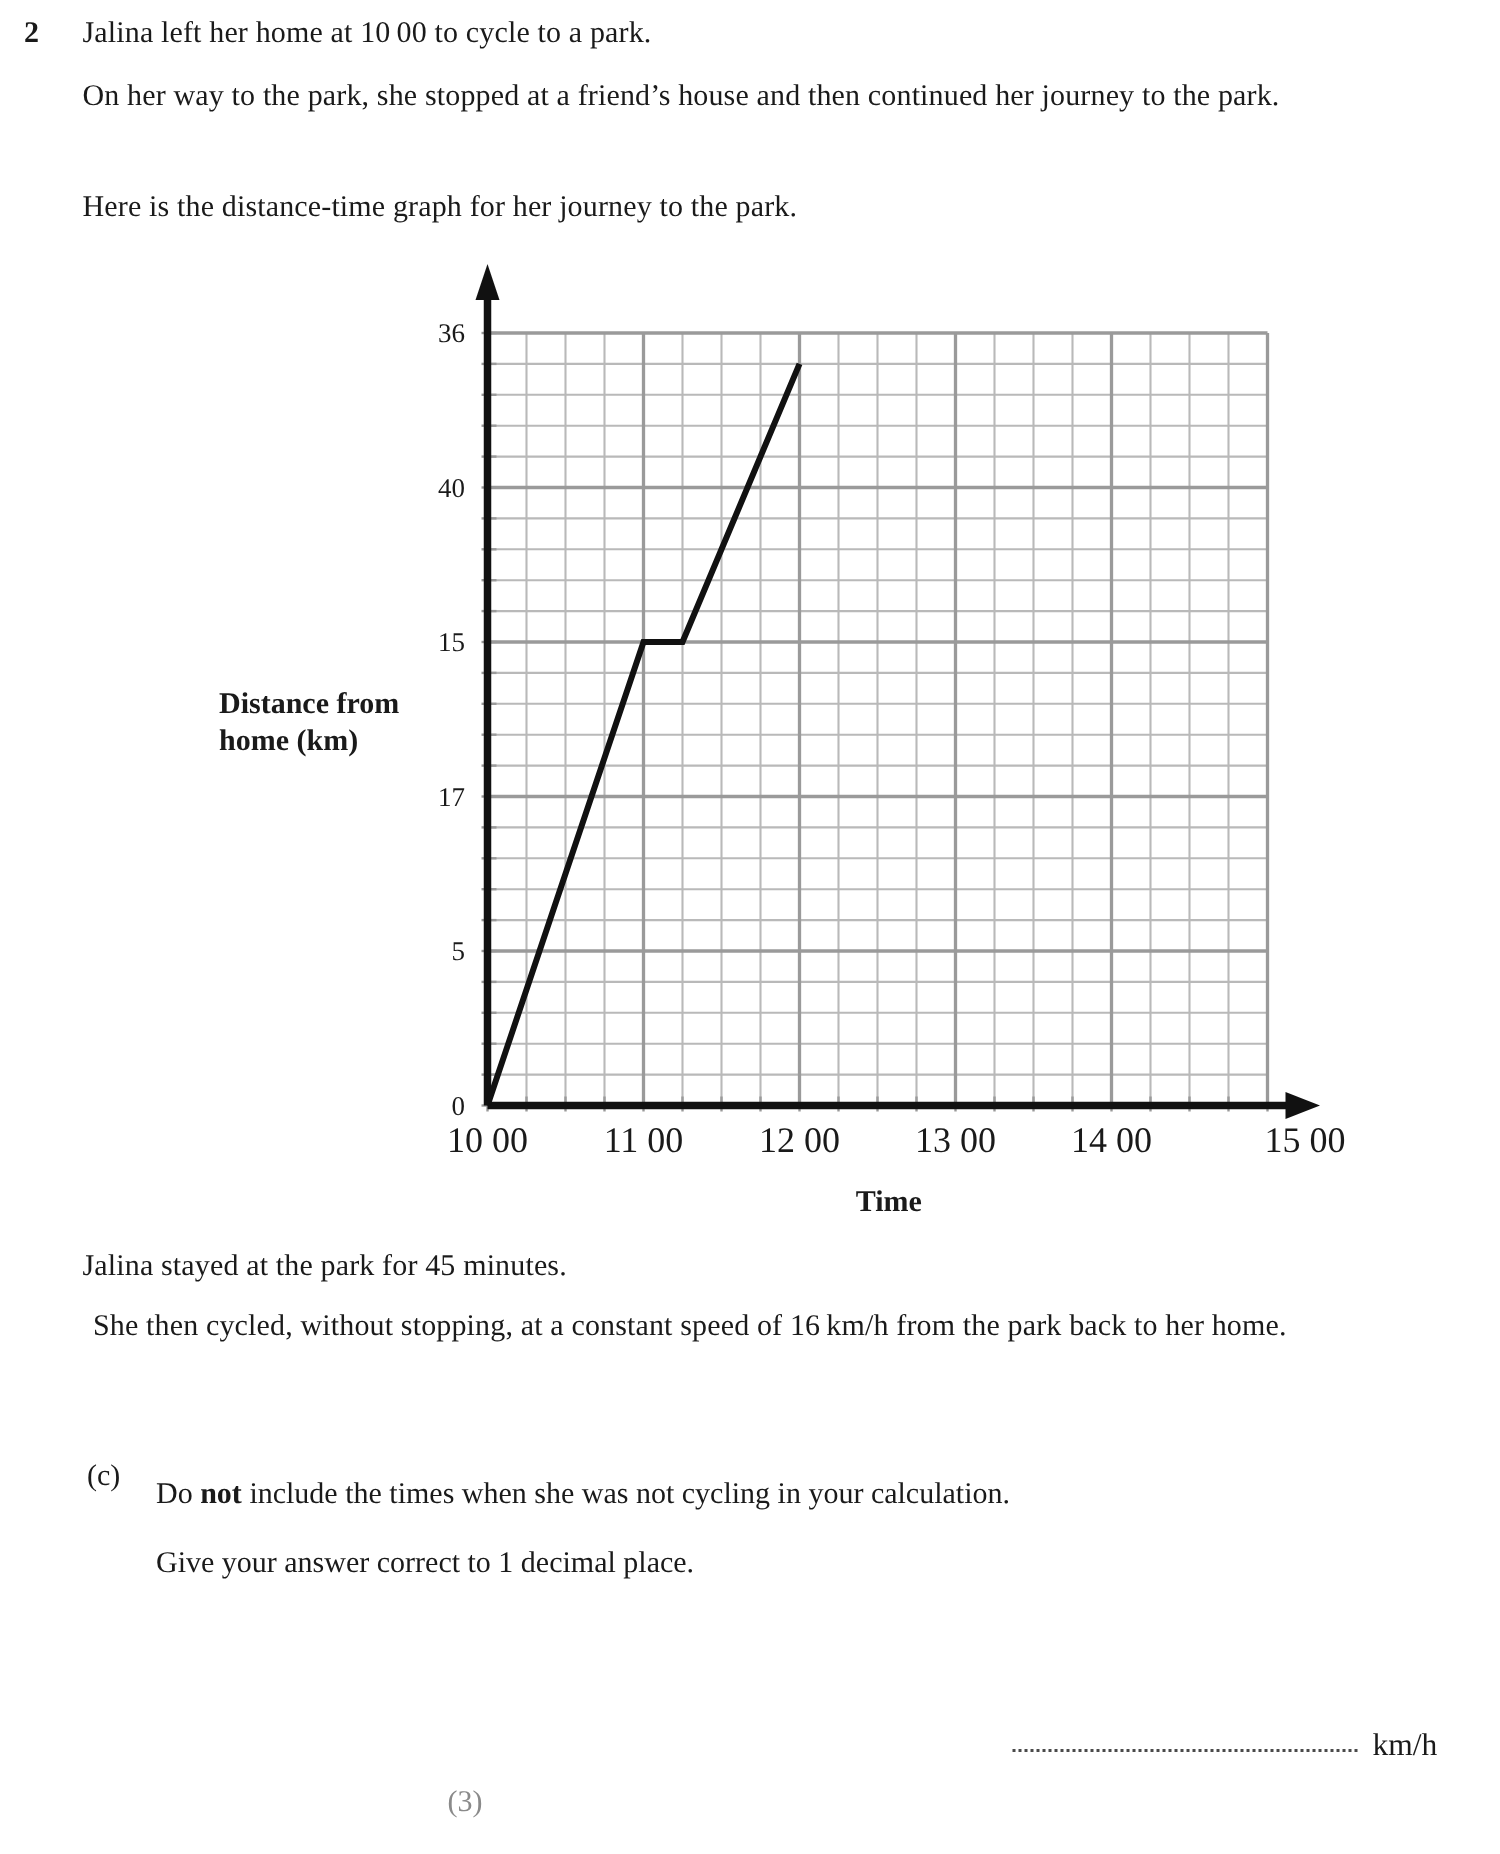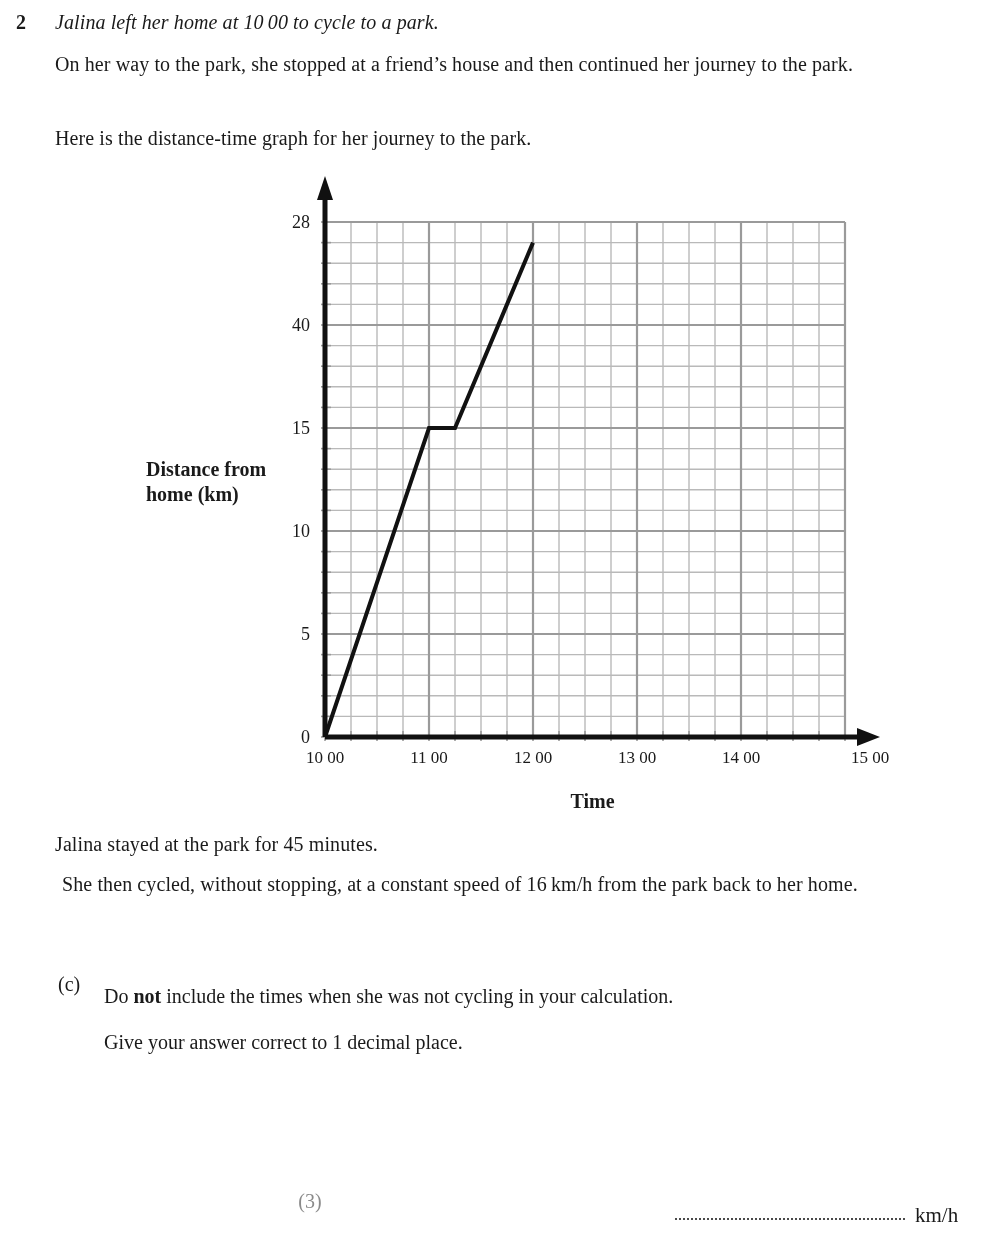--- a/index.html
+++ b/index.html
@@ -29,21 +29,21 @@
     font-weight: bold;
     font-size: 20px;
     line-height: 28px;
   }
   .para {
     position: absolute;
     font-size: 20px;
     line-height: 28px;
     letter-spacing: 0.1px;
   }
-  .p-intro   { left: 55px; top: 8px;  width: 910px; font-style: italic; }
+  .p-intro   { left: 55px; top: 8px;  width: 910px; }
   .p-way     { left: 55px; top: 50px; width: 900px; }
   .p-here    { left: 55px; top: 124px; width: 910px; }
   .p-stayed  { left: 55px; top: 830px; width: 910px; }
   .p-cycled  { left: 42px; top: 870px; width: 900px; margin-left: 20px; }
 
   .partc {
     position: absolute;
     left: 58px;
     top: 967px;
     width: 920px;
@@ -98,29 +98,29 @@
   .ytick {
     position: absolute;
     width: 40px;
     text-align: right;
     font-size: 18px;
   }
   .xtick {
     position: absolute;
     width: 120px;
     text-align: center;
-    font-size: 17px;
+    font-size: 24px;
     top: 748px;
   }
 
   
   .answer-row {
     position: absolute;
     left: 0;
-    top: 1207px;
+    top: 1155px;
     width: 1000px;
     height: 30px;
   }
   .dots {
     position: absolute;
     left: 675px;
     top: 10px;
     width: 230px;
     border-bottom: 2px dotted #4a4a4a;
     height: 1px;
@@ -155,24 +155,24 @@
 
   <div class="graph">
 
     <div class="axis-label-y">
       <div>Distance from</div>
       <div>home (km)</div>
     </div>
 
     <div class="axis-label-x">Time</div>
 
-    <div class="ytick" style="left:270px; top:212px;">28</div>
+    <div class="ytick" style="left:270px; top:212px;">36</div>
     <div class="ytick" style="left:270px; top:315px;">40</div>
     <div class="ytick" style="left:270px; top:418px;">15</div>
-    <div class="ytick" style="left:270px; top:521px;">10</div>
+    <div class="ytick" style="left:270px; top:521px;">17</div>
     <div class="ytick" style="left:270px; top:624px;">5</div>
     <div class="ytick" style="left:270px; top:727px;">0</div>
 
     <div class="xtick" style="left:265px;">10 00</div>
     <div class="xtick" style="left:369px;">11 00</div>
     <div class="xtick" style="left:473px;">12 00</div>
     <div class="xtick" style="left:577px;">13 00</div>
     <div class="xtick" style="left:681px;">14 00</div>
     <div class="xtick" style="left:810px;">15 00</div>
 

